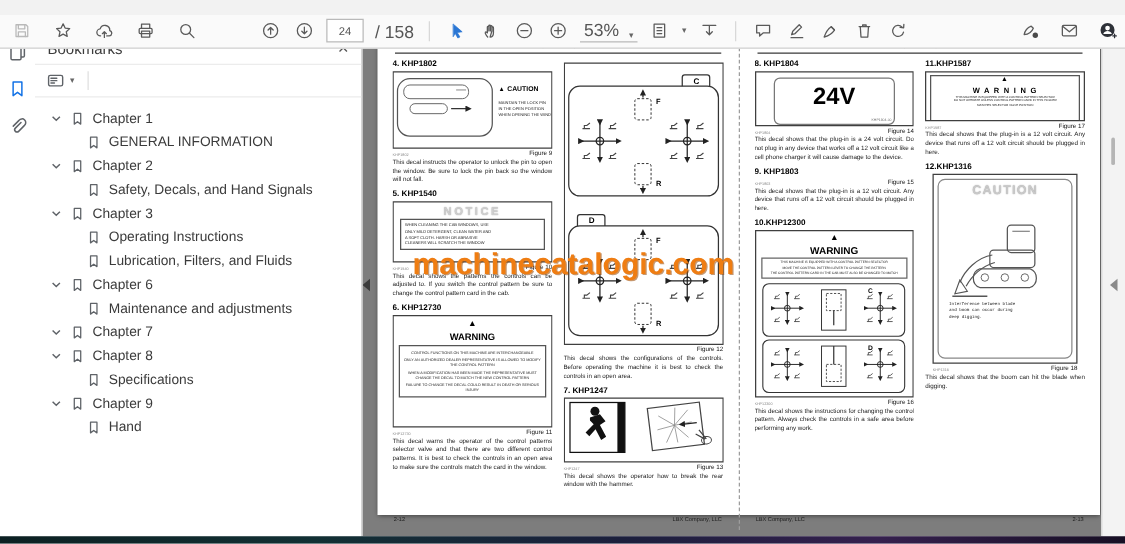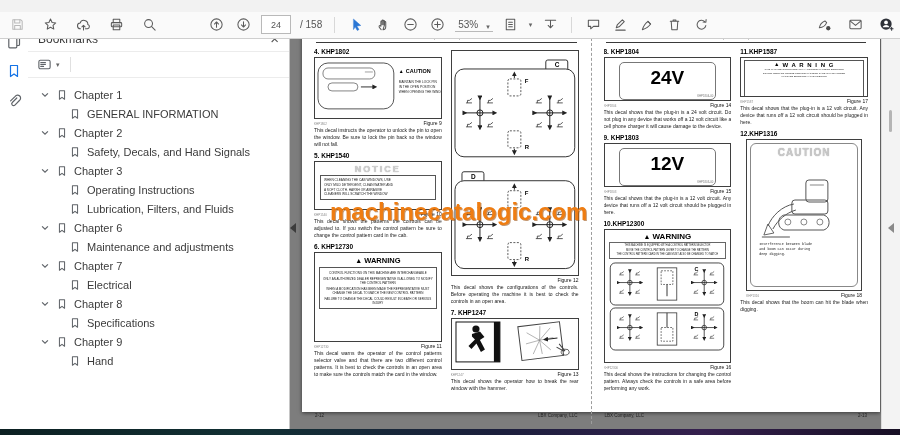--- a/index.html
+++ b/index.html
@@ -9,21 +9,21 @@
   
   .toolbar{position:absolute;top:12px;left:0;right:0;height:26px;background:#fafafa;border-bottom:1px solid #cfcfcf;z-index:5;}
   .tb-group{position:absolute;top:0;height:25px;display:flex;align-items:center;}
   .tb-left{left:8px;gap:15px;}
   .tb-center{left:207px;gap:9px;}
   .tb-right{right:5px;gap:13px;}
   .tb-btn{display:flex;align-items:center;justify-content:center;width:18px;height:20px;cursor:pointer;}
   svg.ic{width:15px;height:15px;stroke:#5a5a5a;fill:none;stroke-width:1.1;stroke-linecap:round;stroke-linejoin:round;}
   svg.ic.dis{stroke:#b9b9b9;}
   .page-input{width:24px;height:15px;border:1px solid #b9b9b9;background:#fff;font-size:9px;color:#555;text-align:center;font-family:"Liberation Sans",sans-serif;}
-  .tb-txt{font-size:10px;color:#555;white-space:nowrap;}
+  .tb-txt{font-size:14px;color:#555;white-space:nowrap;}
   .sep{width:1px;height:16px;background:#d8d8d8;margin:0 3px;}
   .zoom-box{display:flex;align-items:flex-end;gap:8px;border-bottom:1px solid #b9b9b9;padding:1px 3px;cursor:pointer;}
   .caret{font-size:7px;color:#666;line-height:1;}
 
   
   .rail{position:absolute;top:26px;left:0;width:28px;bottom:6px;background:#fff;border-right:1px solid #e4e4e4;z-index:4;}
   .rail-btn{width:27px;height:30px;display:flex;align-items:center;justify-content:center;cursor:pointer;}
   svg.ric{width:16px;height:16px;stroke:#5f6368;fill:none;stroke-width:1.2;stroke-linecap:round;stroke-linejoin:round;}
   svg.ric.act{stroke:#1473e6;}
 
@@ -58,21 +58,21 @@
   .item-h{font-size:6.5px;font-weight:bold;color:#000;margin:4px 0 2px;}
   .figbox{border:1px solid #3f3f3f;background:#fff;position:relative;overflow:hidden;}
   .figbox svg{display:block;}
   .capt{display:flex;justify-content:space-between;align-items:flex-end;margin-top:1px;height:6px;}
   .code{font-size:3px;color:#888;}
   .fig{font-size:5px;color:#111;}
   .desc{font-size:5px;line-height:1.4;color:#1b1b1b;text-align:justify;margin-top:1px;}
   .pg-footer{position:absolute;bottom:6px;left:13px;right:13px;display:flex;justify-content:space-between;font-size:4.5px;color:#222;}
 
   
-  .warnh{display:flex;align-items:center;justify-content:center;gap:2px;font-weight:bold;color:#000;}
+  .warnh{display:flex;align-items:center;justify-content:center;gap:2px;font-weight:bold;color:#000;flex-direction:column;}
   .tri{font-size:7px;line-height:1;}
   .mtl{font-size:3px;line-height:1.35;color:#222;text-align:center;margin:0 auto 2px;max-width:112px;}
   .notice-t{font-size:9px;font-weight:bold;letter-spacing:2px;text-align:center;color:#cfcfcf;text-shadow:0 0 1px #9a9a9a;margin:2px 0 1px;}
   .nlines{border:1px solid #555;margin:0 5px 3px;padding:2px 3px;}
   .nl{font-size:3.2px;line-height:1.5;color:#222;}
   .volt{font-size:19px;font-weight:bold;color:#000;text-align:center;line-height:1;}
   .volt-inner{border:1.5px solid #777;border-radius:5px;margin:4px 14px;padding:5px 0 12px;position:relative;}
   .volt-code{position:absolute;right:2px;bottom:1px;font-size:2.8px;color:#777;}
   .caution-t{font-size:10px;font-weight:bold;letter-spacing:1px;text-align:center;color:#c9c9c9;text-shadow:0 0 1px #949494;margin-top:3px;}
   .c-lines{font-size:3.4px;line-height:1.5;color:#222;font-family:"Liberation Mono",monospace;padding:0 8px;}
@@ -351,26 +351,20 @@
         </div>
       <div class="tnode">
           <svg class="chev" viewBox="0 0 12 12">
             <path d="M2.5 4l3.5 3.5L9.5 4"></path>
           </svg>
           <svg class="bmk" viewBox="0 0 14 14">
             <path d="M4 2h6v10L7 9.8 4 12z"></path>
           </svg>
           <span class="tlabel">Chapter 7</span>
         </div>
-      <div class="tnode child">
-          <svg class="bmk" viewBox="0 0 14 14">
-            <path d="M4 2h6v10L7 9.8 4 12z"></path>
-          </svg>
-          <span class="tlabel">Electrical</span>
-        </div>
       <div class="tnode">
           <svg class="chev" viewBox="0 0 12 12">
             <path d="M2.5 4l3.5 3.5L9.5 4"></path>
           </svg>
           <svg class="bmk" viewBox="0 0 14 14">
             <path d="M4 2h6v10L7 9.8 4 12z"></path>
           </svg>
           <span class="tlabel">Chapter 8</span>
         </div>
       <div class="tnode child">
@@ -541,26 +535,20 @@
                 <div class="volt-code">KHP1804-00</div>
               </div>
             </div>
             <div class="capt">
                 <span class="code">KHP1804</span>
                 <span class="fig">Figure 14</span>
               </div>
             <div class="desc">This decal shows that the plug-in is a 24 volt circuit. Do not plug in any device that works off a 12 volt circuit like a cell phone charger it will cause damage to the device.</div>
 
             <div class="item-h">9. KHP1803</div>
-            <div class="figbox" style="height:42px">
-              <div class="volt-inner">
-                <div class="volt">12V</div>
-                <div class="volt-code">KHP1803-00</div>
-              </div>
-            </div>
             <div class="capt">
                 <span class="code">KHP1803</span>
                 <span class="fig">Figure 15</span>
               </div>
             <div class="desc">This decal shows that the plug-in is a 12 volt circuit. Any device that runs off a 12 volt circuit should be plugged in here.</div>
 
             <div class="item-h">10.KHP12300</div>
             <div class="figbox" style="height:128px;padding:2px 3px">
               <div class="warnh" style="font-size:8px">
                   <span class="tri">▲</span>

